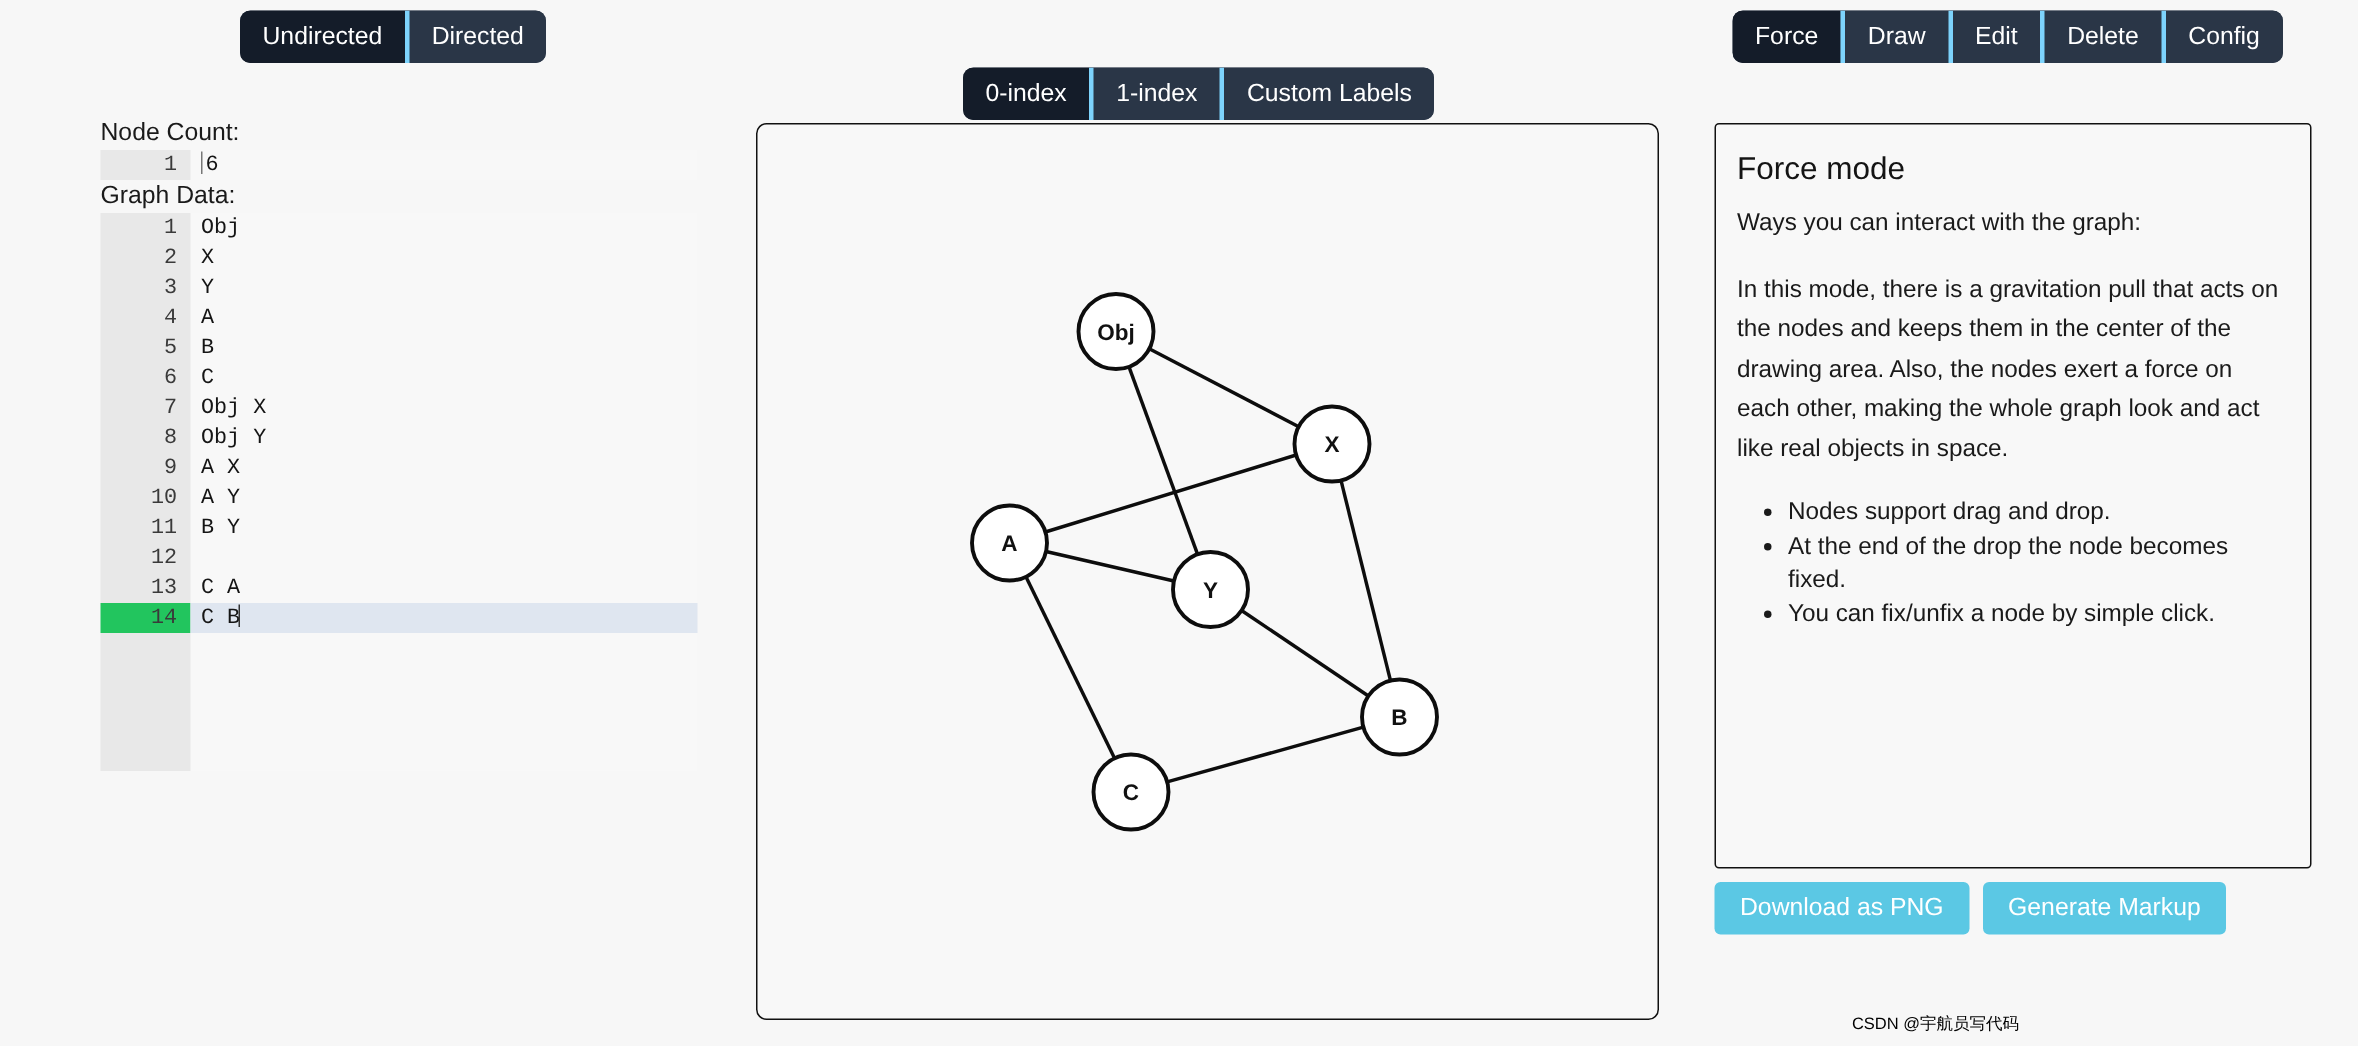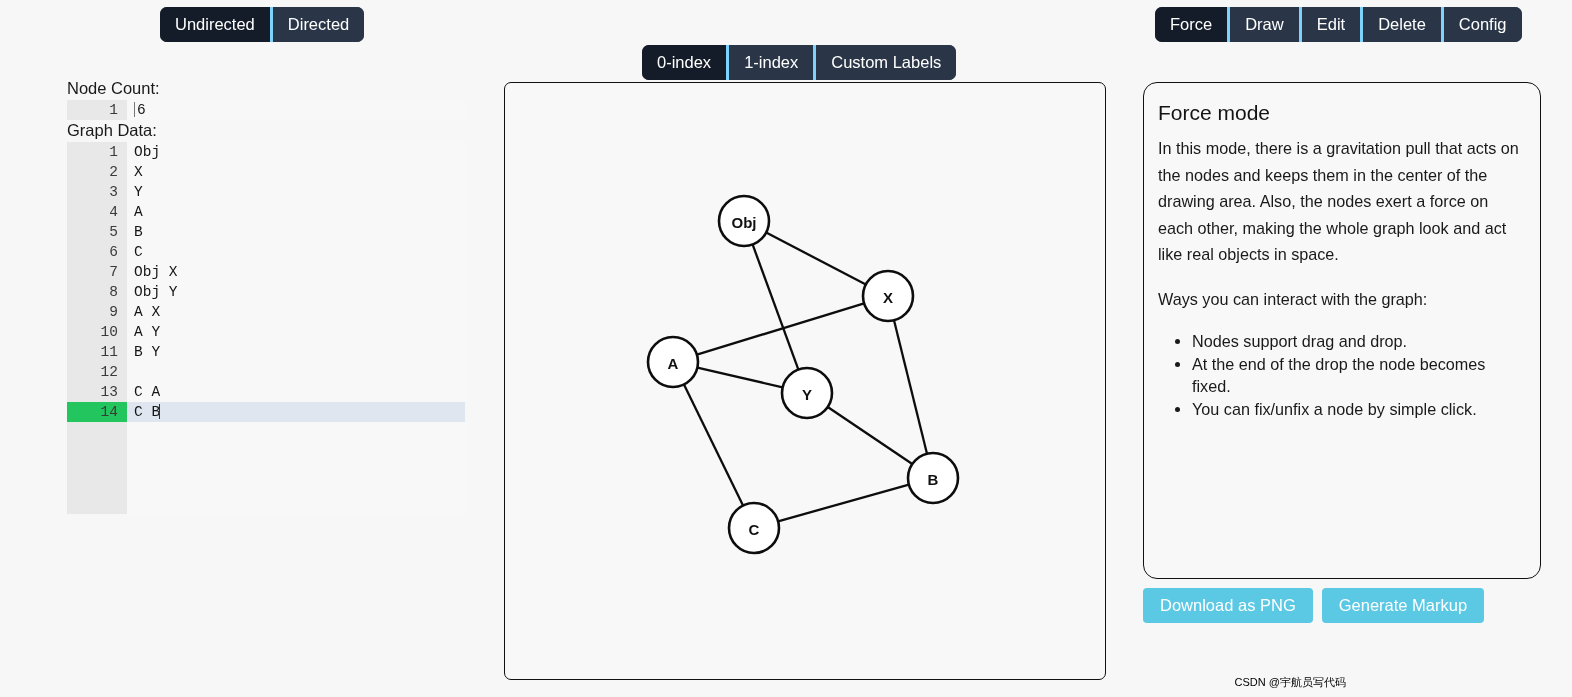--- a/index.html
+++ b/index.html
@@ -160,21 +160,21 @@
     fill: none;
   }
 
   
   #info-panel {
     position: absolute;
     left: 1143px; top: 82px;
     width: 398px; height: 497px;
     background: #f8f8f8;
     border: 1.6px solid #111111;
-    border-radius: 14px;
+    border-radius: 3px;
     padding: 16px 14px 10px 14px;
     overflow: hidden;
   }
   #info-panel h2 {
     font-family: "Liberation Sans", sans-serif;
     font-size: 21px;
     font-weight: normal;
     color: #141414;
     margin: 0 0 8px 0;
     line-height: 28px;
@@ -356,22 +356,22 @@
           <g class="gnode">
             <circle cx="249" cy="445" r="25"></circle>
             <text x="249" y="446">C</text>
           </g>
         </g>
     </svg>
   </div>
 
   <div id="info-panel">
     <h2>Force mode</h2>
+    <p>Ways you can interact with the graph:</p>
     <p>In this mode, there is a gravitation pull that acts on the nodes and keeps them in the center of the drawing area. Also, the nodes exert a force on each other, making the whole graph look and act like real objects in space.</p>
-    <p>Ways you can interact with the graph:</p>
     <ul id="info-bullets">
         <li>Nodes support drag and drop.</li>
         <li>At the end of the drop the node becomes fixed.</li>
         <li>You can fix/unfix a node by simple click.</li>
       </ul>
   </div>
 
   <div id="action-row">
       <button class="action-btn">Download as PNG</button>
       <button class="action-btn">Generate Markup</button>

